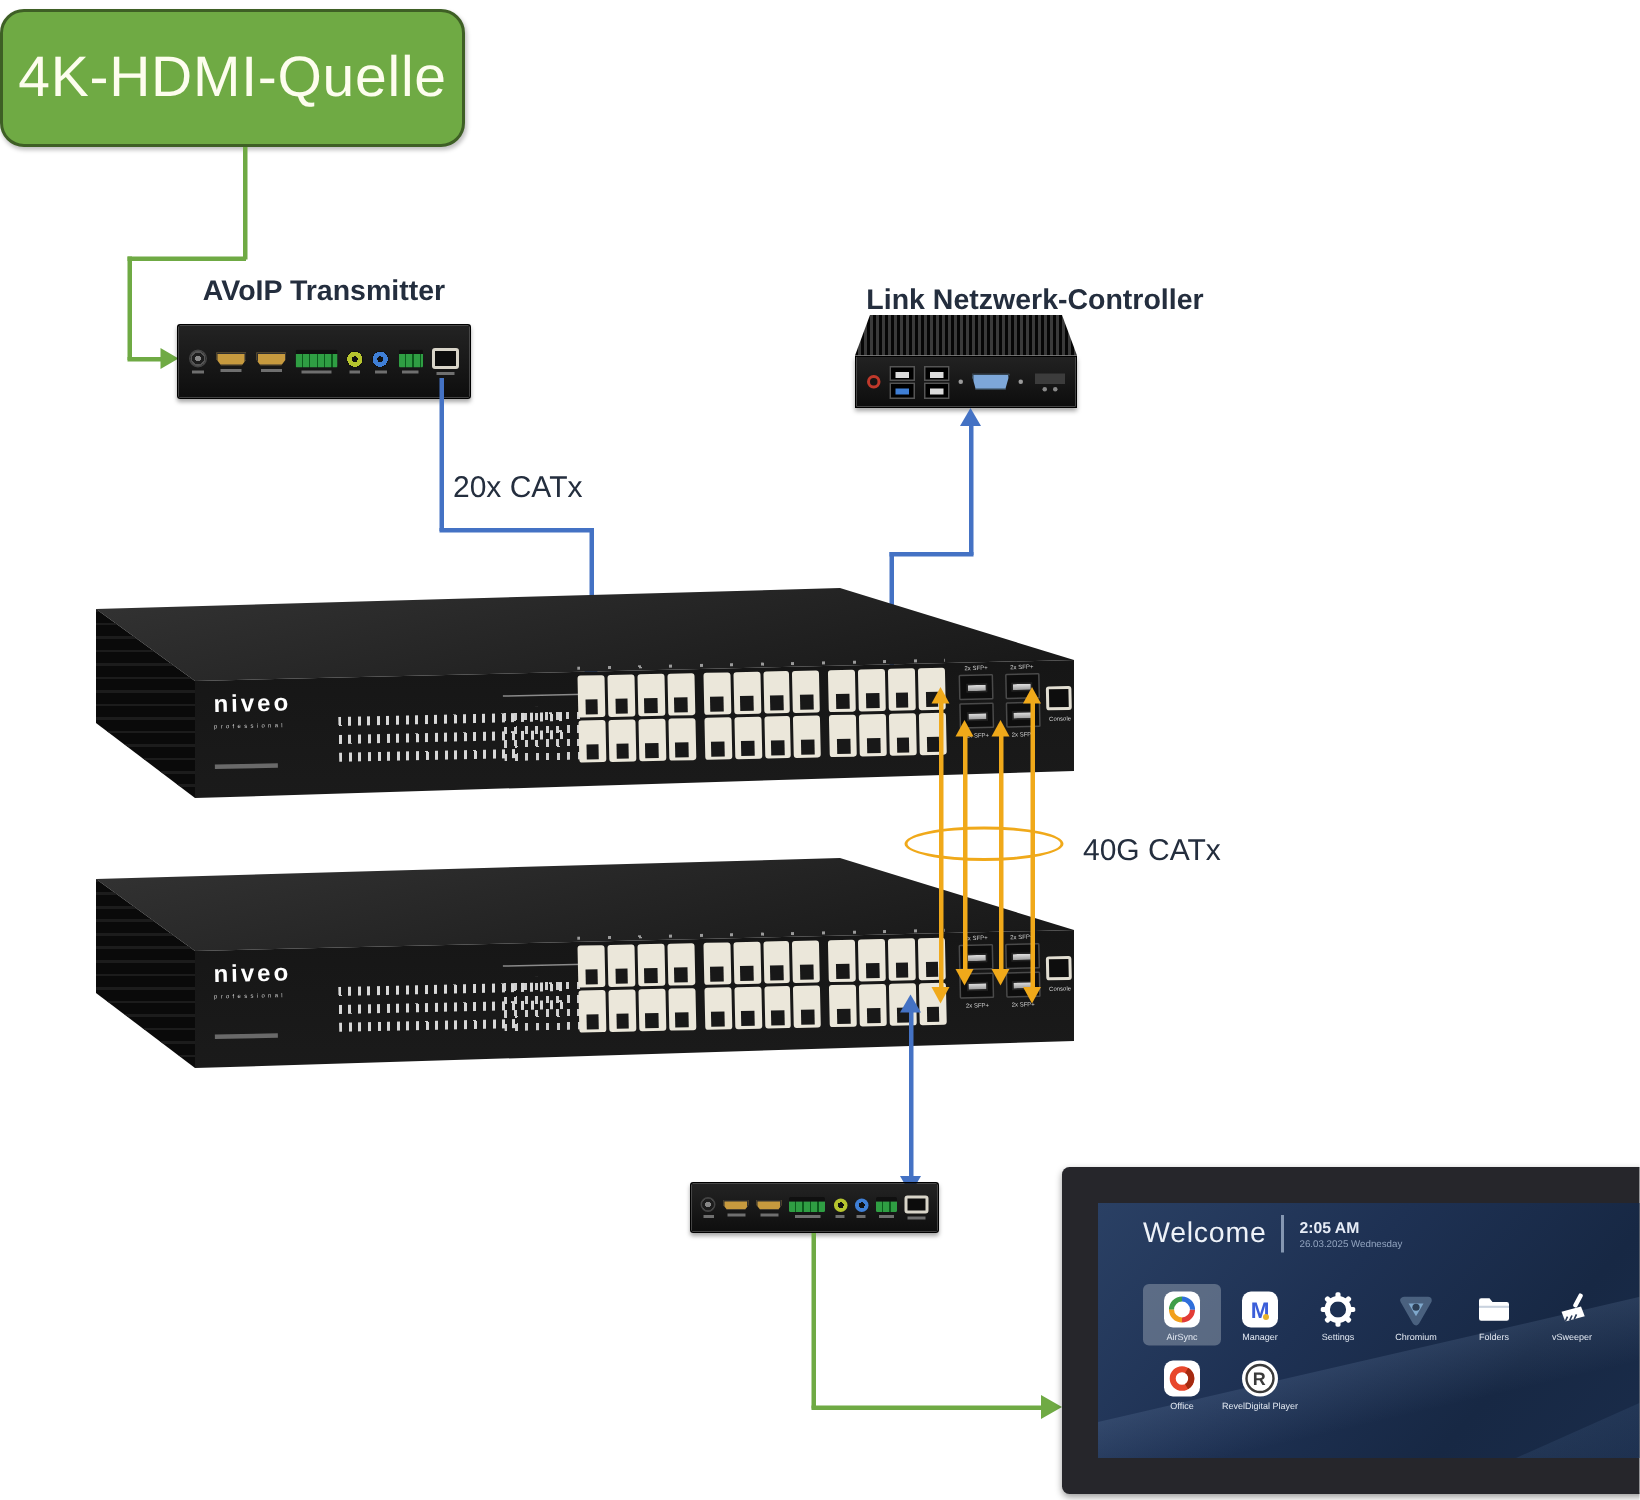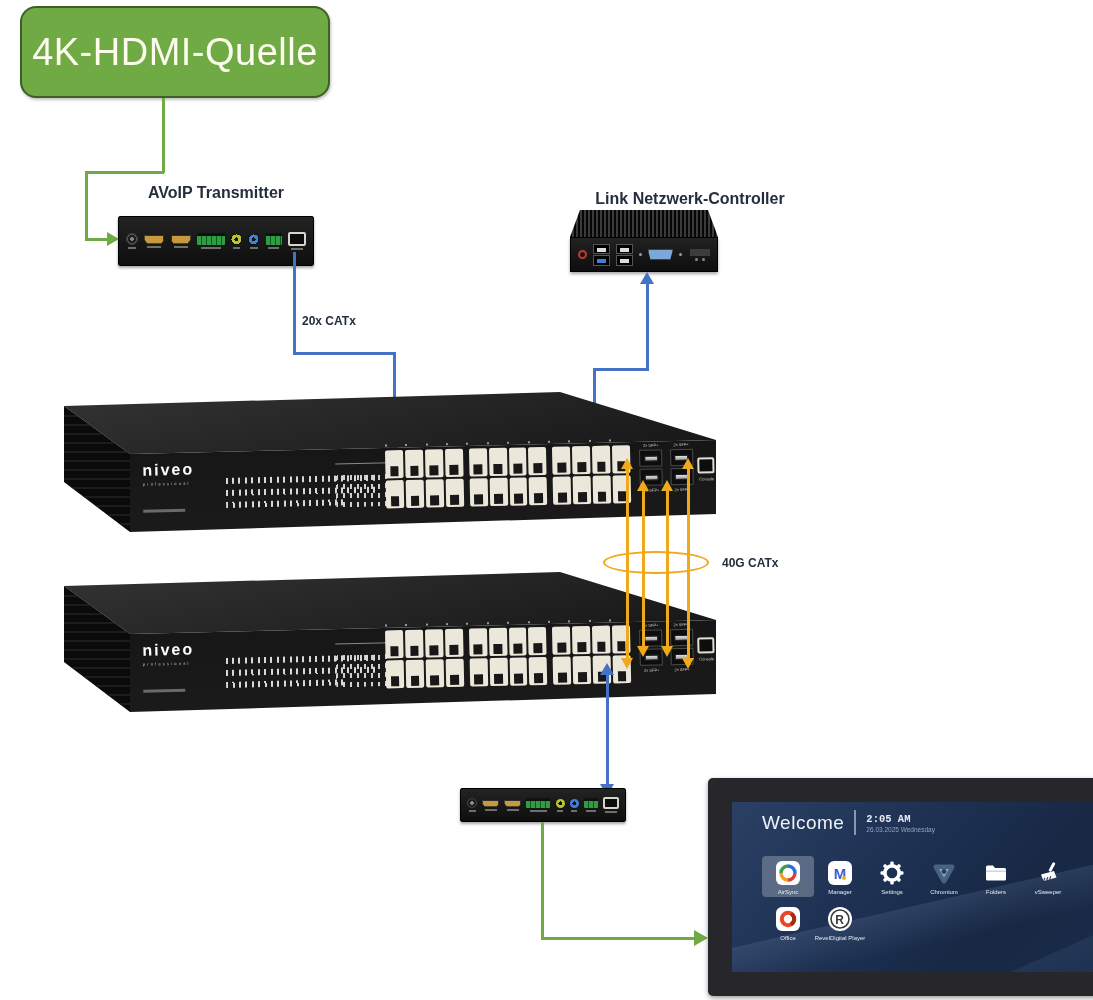--- a/index.html
+++ b/index.html
@@ -10,27 +10,27 @@
   body{width:1093px;height:1000px;position:relative;background:#ffffff;overflow:hidden;
        font-family:"Liberation Sans", sans-serif;}
   .abs{position:absolute;}
   .line{position:absolute;}
   .blue-l{background:var(--blue);}
   .green-l{background:var(--green);}
   .amber-l{background:var(--amber);}
   .arr{position:absolute;width:0;height:0;border-style:solid;}
 
   
-  #source-box{left:20px;top:6px;width:310px;height:92px;background:var(--green);
+  #source-box{left:0;top:6px;width:310px;height:92px;background:var(--green);
     border:2.5px solid #3e5f25;border-radius:16px;display:flex;align-items:center;justify-content:center;
     box-shadow:1px 2px 3px rgba(0,0,0,.25);}
   #source-box span{font-size:38px;color:#fdfdee;letter-spacing:.5px;}
 
   
-  .dev-label{position:absolute;font-size:16px;font-weight:600;color:var(--label);text-align:center;}
+  .dev-label{position:absolute;font-size:19px;font-weight:600;color:var(--label);text-align:center;}
 
   
   .slim-dev{position:absolute;background:linear-gradient(180deg,#232323,#0e0e0e);
     border:1px solid #000;border-radius:2px;display:flex;align-items:center;
     justify-content:space-between;box-shadow:0 2px 3px rgba(0,0,0,.35);}
   .port{display:flex;flex-direction:column;align-items:center;gap:2px;}
   .port::after{content:"";width:70%;height:2px;background:#6f6f6f;}
   .antenna{border-radius:50%;background:radial-gradient(circle,#888 0 2px,#1d1d1d 2px 4px,#555 4px 5px,#141414 5px);border:1px solid #444;}
   .hdmi{background:#c79a3e;border:1px solid #2e2e2e;clip-path:polygon(0 0,100% 0,100% 55%,85% 100%,15% 100%,0 55%);}
   .term{background:repeating-linear-gradient(90deg,#2f9e43 0 4px,#0b5a1c 4px 5px);border-top:3px solid #101010;border-radius:1px;}
@@ -90,36 +90,36 @@
   .sfp-cage{width:23px;height:17px;background:#0d0d0d;border:1px solid #4a4a4a;border-radius:1px;
     display:flex;align-items:center;justify-content:center;}
   .sfp-cage i{display:block;width:14px;height:6px;background:linear-gradient(180deg,#e0e0e0,#9c9c9c);border:1px solid #222;}
   .console{position:absolute;left:567px;top:30px;width:17px;height:16px;background:#0d0d0d;
     border:2px solid #e2ded2;border-radius:2px;}
   .console-lab{position:absolute;left:560px;top:49px;width:32px;text-align:center;font-size:4px;color:#cfcfcf;}
 
   
   #link-ellipse{left:603px;top:551px;width:106px;height:23px;border:2.5px solid var(--amber);
     border-radius:50%;background:transparent;}
-  .conn-label{position:absolute;font-size:12px;font-weight:700;color:var(--label);}
+  .conn-label{position:absolute;font-size:20px;font-weight:400;color:var(--label);}
 
   
   #display{left:708px;top:778px;width:418px;height:218px;background:#26262b;border-radius:5px;
     padding:24px;box-shadow:0 2px 5px rgba(0,0,0,.4);}
   #screen{position:relative;width:100%;height:100%;overflow:hidden;
     background:linear-gradient(132deg,#2a4064 0%,#1e3153 40%,#172844 72%,#1a2c4a 100%);}
   .swoosh{position:absolute;height:60px;width:560px;
     background:linear-gradient(180deg,rgba(150,180,220,.14),rgba(255,255,255,0) 70%);}
   #sw1{left:-60px;top:96px;transform:rotate(-13deg);}
   #sw2{left:-40px;top:196px;transform:rotate(-12deg);background:linear-gradient(180deg,rgba(150,180,220,.10),rgba(255,255,255,0) 70%);}
   #sw3{left:120px;top:150px;width:420px;transform:rotate(-24deg);background:linear-gradient(180deg,rgba(120,160,210,.10),rgba(255,255,255,0));}
   #welcome-row{position:absolute;left:30px;top:8px;display:flex;align-items:center;gap:10px;}
   #welcome-text{font-size:19px;color:#eef2f8;letter-spacing:.5px;}
   #welcome-div{width:2px;height:25px;background:#9fb0c8;opacity:.8;}
-  #clock .t{font-size:10.5px;font-weight:bold;color:#e6ecf6;font-family:Liberation Mono, monospace;}
+  #clock .t{font-size:10.5px;font-weight:bold;color:#e6ecf6;}
   #clock .d{font-size:6.5px;color:#93a5c0;margin-top:1px;}
   .apps-row{position:absolute;left:30px;display:flex;}
   #apps-row1{top:54px;}
   #apps-row2{top:100px;}
   .app-tile{width:52px;display:flex;flex-direction:column;align-items:center;padding-top:4px;
     border-radius:4px;cursor:pointer;}
   .app-tile.selected{background:rgba(160,170,184,.45);}
   .app-tile .ic{width:26px;height:26px;}
   .app-tile .lab{font-size:6px;color:#e3e9f2;margin-top:3px;text-align:center;line-height:7px;min-height:8px;}
   #screen-dot{position:absolute;left:186px;top:191px;width:3px;height:3px;border-radius:50%;background:#fff;}

